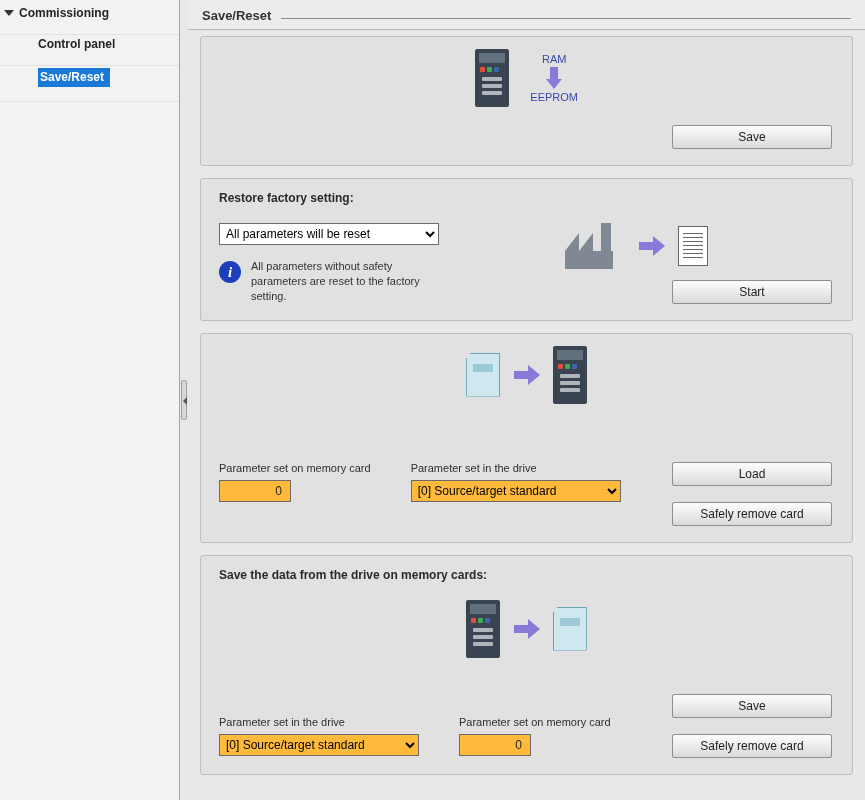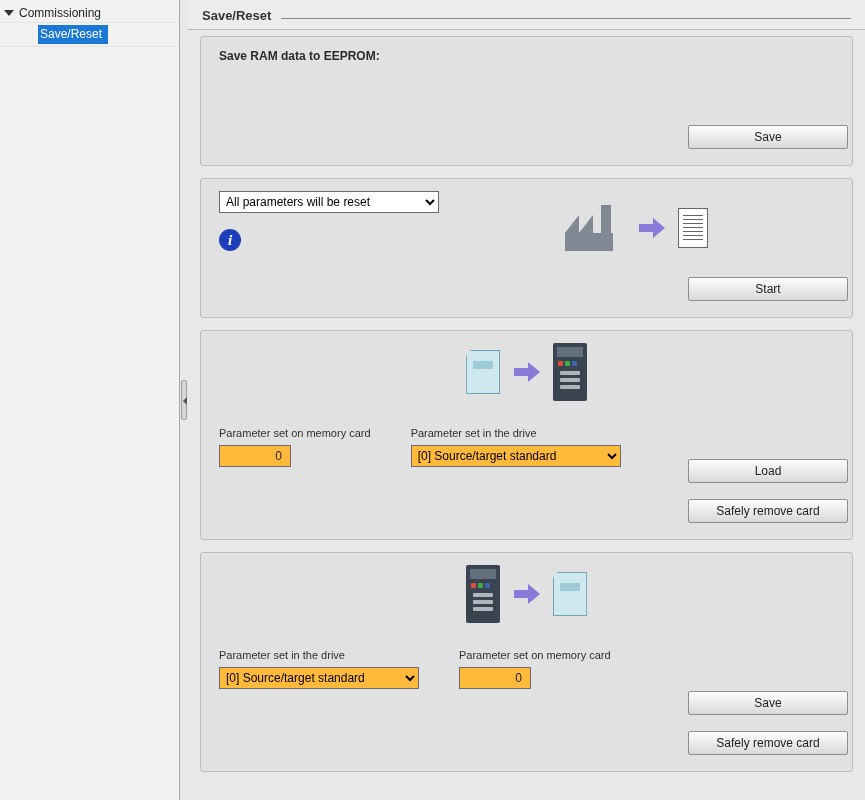--- a/index.html
+++ b/index.html
@@ -44,21 +44,22 @@
   background: #1a78d7;
   color: #fff;
   display: inline-block;
   margin-left: 38px;
   padding-left: 2px;
   padding-right: 6px;
 }
 .tree-row-lines > div {
   border-bottom: 1px solid #e2e2e2;
   padding-top: 2px;
-  padding-bottom: 2px;
+  padding-bottom: 14px;
+  font-weight: bold;
 }
 
 
 .splitter {
   width: 8px;
   display: flex;
   align-items: center;
   justify-content: center;
 }
 .splitter-handle {
@@ -133,21 +134,21 @@
   height: 24px;
   background: linear-gradient(#fdfdfd,#d9d9d9);
   border: 1px solid #8e8e8e;
   border-radius:2px;
   font-size:12px;
   color:#222;
   cursor:pointer;
 }
 .btn-col {
   position:absolute;
-  right:4px;
+  right:20px;
   display:flex;
   flex-direction:column;
   gap:16px;
 }
 
 
 .drive {
   width:34px; height:58px;
   background:#3a4450;
   border-radius:2px;
@@ -263,34 +264,37 @@
 }
 .select { padding:1px 2px; }
 .select.orange, .num.orange { background:#ffba3c; }
 .num{
   width:72px;text-align:right;padding-right:8px;display:inline-flex;align-items:center;justify-content:flex-end;
 }
 
 .row{display:flex;align-items:center;}
 .label-sm{font-size:11px;color:#2f2f2f;margin-bottom:6px;}
 .cols{display:flex;gap:40px;}
-.col{display:flex;flex-direction:column;}
+.col{display:flex;flex-direction:column;margin-top:32px;}
 
 </style>
 </head>
 <body>
 
 <div class="container">
 
   <div class="sidebar">
     <div class="tree-row-lines">
       <div class="tree-parent">
         <span class="tree-arrow"></span>
         <span>Commissioning</span>
       </div>
+      <div class="tree-child">
+        <span>Control panel</span>
+      </div>
       <div>
         <span class="tree-child selected">
           <span>Save/Reset</span>
         </span>
       </div>
     </div>
   </div>
 
   <div class="splitter">
     <div class="splitter-handle"></div>
@@ -298,34 +302,54 @@
 
   <div class="main">
     <div class="main-header">
       <span class="title">Save/Reset</span>
       <span class="rule"></span>
     </div>
 
     <div class="scroll">
 
       <div class="panel" style="min-height:130px;">
-        <h3>Save RAM data to EEPROM:</h3>
+        <div style="text-align:center;">
+          <span class="drive">
+            <span class="leds">
+                <span class="r"></span>
+                <span class="g"></span>
+                <span class="b"></span>
+              </span>
+            <span class="btns">
+                <div></div>
+                <div></div>
+                <div></div>
+              </span>
+          </span>
+          <span style="display:inline-block;vertical-align:middle;margin-left:18px;text-align:center;">
+            <div style="color:#3848a9;font-size:11px;">RAM</div>
+            <span class="arrow-down"></span>
+            <div style="color:#3848a9;font-size:11px;">EEPROM</div>
+          </span>
+        </div>
         <div class="btn-col" style="bottom:16px;">
           <button class="btn">Save</button>
         </div>
       </div>
 
       <div class="panel" style="min-height:140px;">
-        <div class="row" style="align-items:flex-end;">
+        <h3>Restore factory setting:</h3>
+        <div class="row" style="align-items:flex-start;">
           <div style="width:220px;">
             <select class="select" style="width:220px;">
               <option>All parameters will be reset</option>
             </select>
             <div class="row" style="margin-top:14px;align-items:flex-start;">
               <span class="info">i</span>
+              <div style="font-size:11px;color:#333;line-height:1.35;">All parameters without safety parameters are reset to the factory setting.</div>
             </div>
           </div>
           <div style="flex:1;text-align:center;">
             <span class="factory">
               <span class="roof"></span><span class="roof2"></span><span class="body"></span><span class="chimney"></span>
             </span>
             <span class="arrow-right"></span>
             <span class="doc"></span>
           </div>
         </div>
@@ -363,20 +387,21 @@
             </select>
           </div>
         </div>
         <div class="btn-col" style="bottom:16px;align-items:center;">
           <button class="btn">Load</button>
           <button class="btn">Safely remove card</button>
         </div>
       </div>
 
       <div class="panel" style="min-height:220px;">
+        <h3>Save the data from the drive on memory cards:</h3>
         <div style="text-align:center;margin-bottom:26px;">
           <span class="drive">
             <span class="leds">
                 <span class="r"></span>
                 <span class="g"></span>
                 <span class="b"></span>
               </span>
             <span class="btns">
                 <div></div>
                 <div></div>

